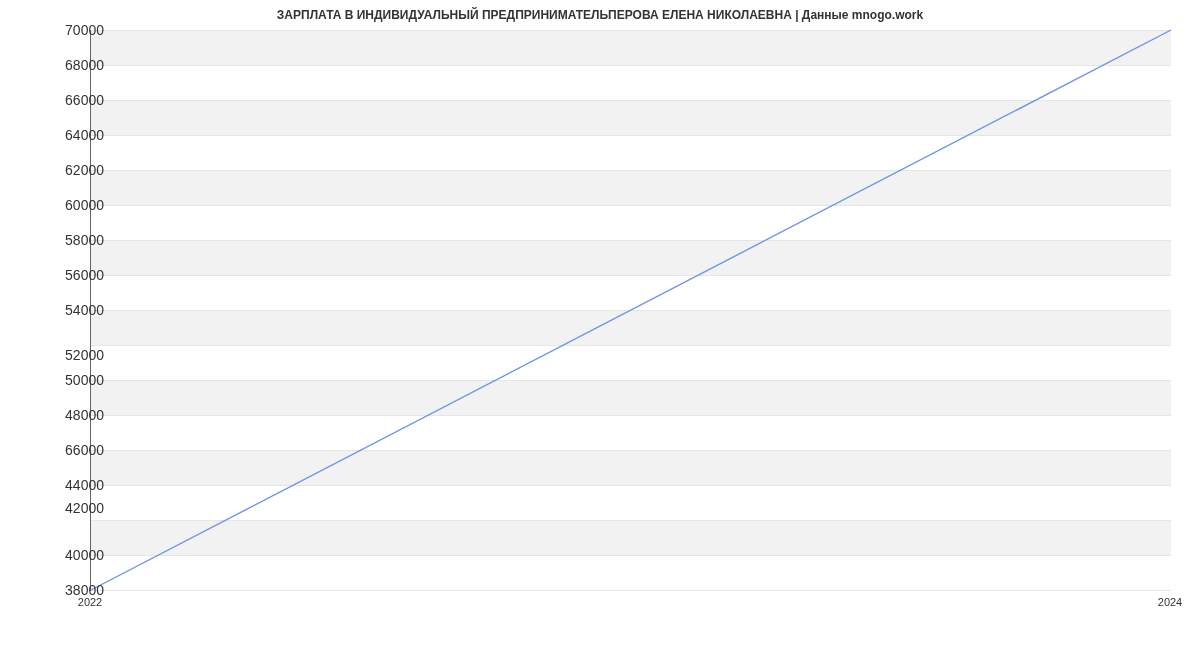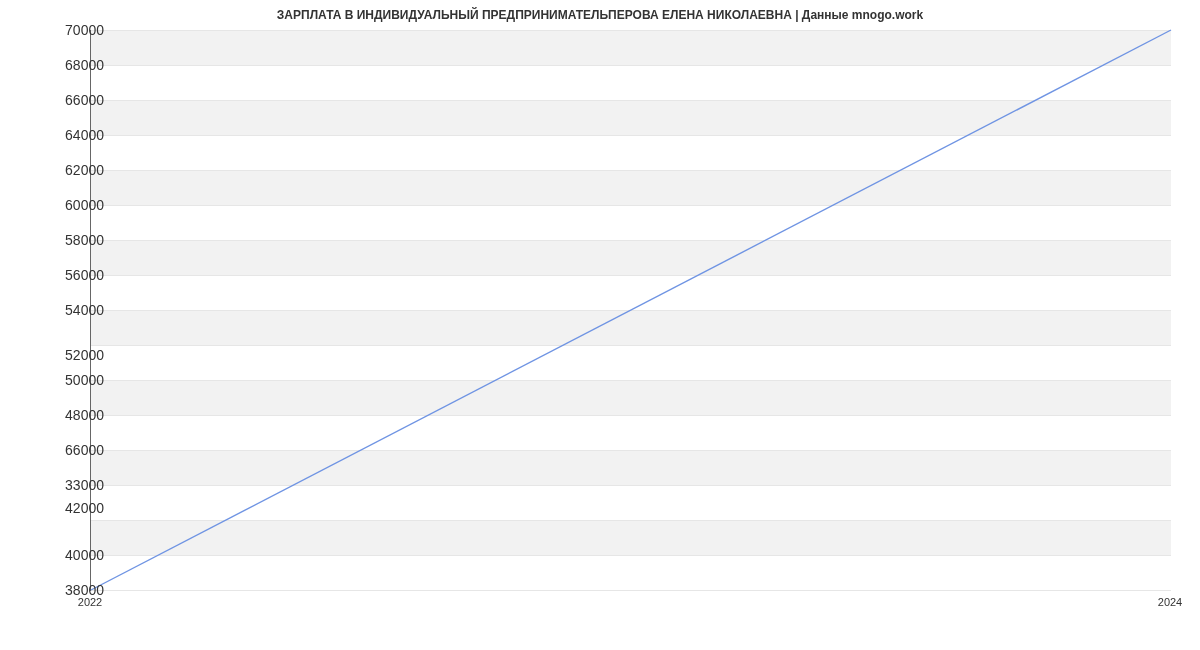--- a/index.html
+++ b/index.html
@@ -105,21 +105,21 @@
       <div class="gridline" style="top: 70px;"></div>
       <div class="gridline" style="top: 35px;"></div>
       <div class="gridline" style="top: 0px;"></div>
       <svg class="line-layer" viewBox="0 0 1080 560" preserveAspectRatio="none">
       <polyline id="series-line" fill="none" stroke-width="1.4" points="0,560 1080,0" stroke="#6f94e3"></polyline>
     </svg>
   </div>
 <div class="y-tick-label" style="top: 590px;">38000</div>
     <div class="y-tick-label" style="top: 555px;">40000</div>
     <div class="y-tick-label" style="top: 508px;">42000</div>
-    <div class="y-tick-label" style="top: 485px;">33000</div>
+    <div class="y-tick-label" style="top: 485px;">44000</div>
     <div class="y-tick-label" style="top: 450px;">66000</div>
     <div class="y-tick-label" style="top: 415px;">48000</div>
     <div class="y-tick-label" style="top: 380px;">50000</div>
     <div class="y-tick-label" style="top: 355px;">52000</div>
     <div class="y-tick-label" style="top: 310px;">54000</div>
     <div class="y-tick-label" style="top: 275px;">56000</div>
     <div class="y-tick-label" style="top: 240px;">58000</div>
     <div class="y-tick-label" style="top: 205px;">60000</div>
     <div class="y-tick-label" style="top: 170px;">62000</div>
     <div class="y-tick-label" style="top: 135px;">64000</div>

